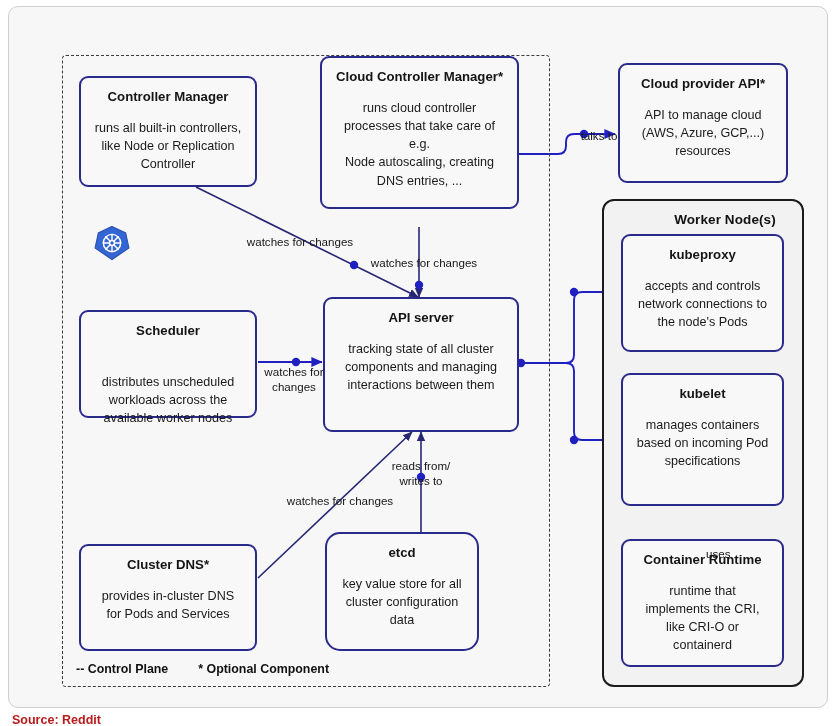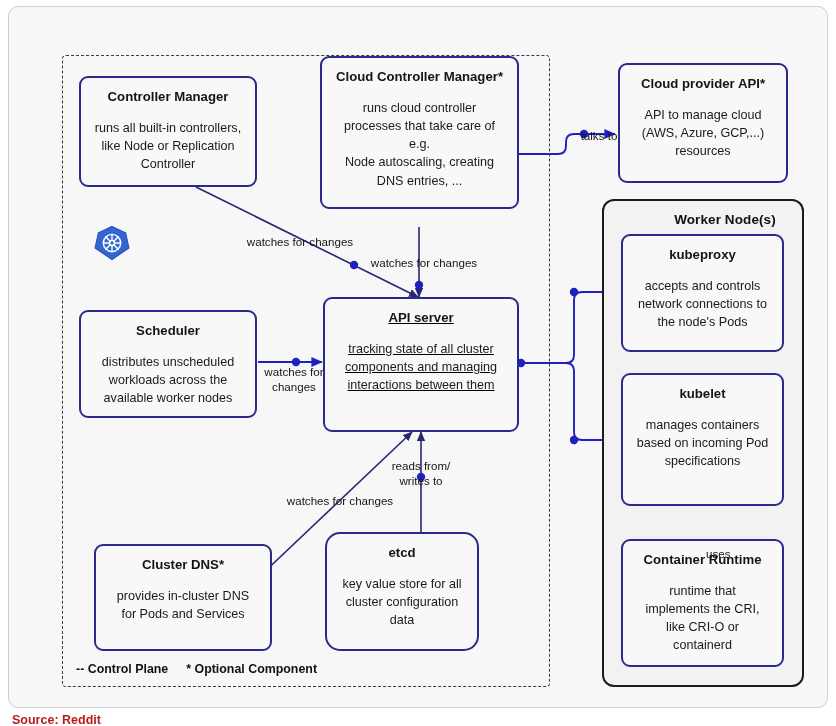--- a/index.html
+++ b/index.html
@@ -92,21 +92,21 @@
     line-height: 1.3;
     text-align: center;
     white-space: pre-line;
     background: transparent;
   }
   
   #legend {
     position: absolute;
     left: 76px; top: 662px;
     display: flex;
-    gap: 18px;
+    gap: 30px;
     align-items: baseline;
     font-size: 12.4px;
     font-weight: bold;
     color: #111111;
   }
   
   #k8s-logo {
     position: absolute;
     left: 94px; top: 225px;
     width: 36px; height: 36px;
@@ -216,35 +216,35 @@
 DNS entries, ...</div>
   </div>
 
   <div class="box" style="left:618px; top:63px; width:170px; height:120px;">
     <div class="title">Cloud provider API*</div>
     <div class="desc">API to manage cloud
 (AWS, Azure, GCP,...)
 resources</div>
   </div>
 
-  <div class="box" style="left:79px; top:310px; width:178px; height:108px;">
+  <div class="box" style="left:79px; top:310px; width:178px; height:108px;gap:20px;">
     <div class="title">Scheduler</div>
     <div class="desc">distributes unscheduled
 workloads across the
 available worker nodes</div>
   </div>
 
-  <div class="box" style="left:323px; top:297px; width:196px; height:135px;text-decoration:underline;">
+  <div class="box" style="left:323px; top:297px; width:196px; height:135px;">
     <div class="title">API server</div>
     <div class="desc">tracking state of all cluster
 components and managing
 interactions between them</div>
   </div>
 
-  <div class="box" style="left:79px; top:544px; width:178px; height:107px;margin-left:15px;">
+  <div class="box" style="left:79px; top:544px; width:178px; height:107px;">
     <div class="title">Cluster DNS*</div>
     <div class="desc">provides in-cluster DNS
 for Pods and Services</div>
   </div>
 
   <div class="box" style="left:325px; top:532px; width:154px; height:119px;border-radius:15px;">
     <div class="title">etcd</div>
     <div class="desc">key value store for all
 cluster configuration data</div>
   </div>

